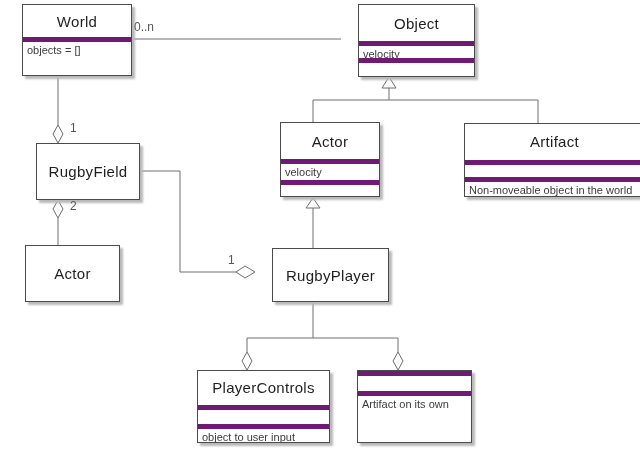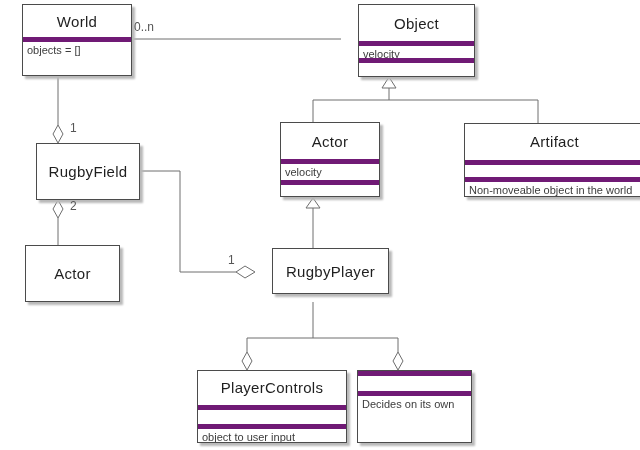--- a/index.html
+++ b/index.html
@@ -109,33 +109,33 @@
   </div>
 
   <div class="cls" style="left:19px;top:143px;width:104px;height:57px">
     <div class="cls-title cls-fill">RugbyField</div>
   </div>
 
   <div class="cls" style="left:8px;top:245px;width:95px;height:57px">
     <div class="cls-title cls-fill">Actor</div>
   </div>
 
-  <div class="cls" style="left:255px;top:248px;width:117px;height:46px">
+  <div class="cls" style="left:255px;top:248px;width:117px;height:54px">
     <div class="cls-title cls-fill">RugbyPlayer</div>
   </div>
 
-  <div class="cls" style="left:180px;top:370px;width:150px;height:73px">
+  <div class="cls" style="left:180px;top:370px;width:133px;height:73px">
     <div class="cls-title" style="height:36px">PlayerControls</div>
     <div class="cls-sec" style="height:20px"></div>
     <div class="cls-sec cls-fill">object to user input</div>
   </div>
 
   <div class="cls" style="left:340px;top:370px;width:115px;height:73px">
     <div class="cls-sec" style="height:20px"></div>
-    <div class="cls-sec cls-fill">Decides on its own</div>
+    <div class="cls-sec cls-fill">Artifact on its own</div>
   </div>
 
   <span class="mult" style="left:134px;top:20px">0..n</span>
   <span class="mult" style="left:70px;top:121px">1</span>
   <span class="mult" style="left:70px;top:199px">2</span>
   <span class="mult" style="left:228px;top:253px">1</span>
 
 </div>
 
 </body></html>

